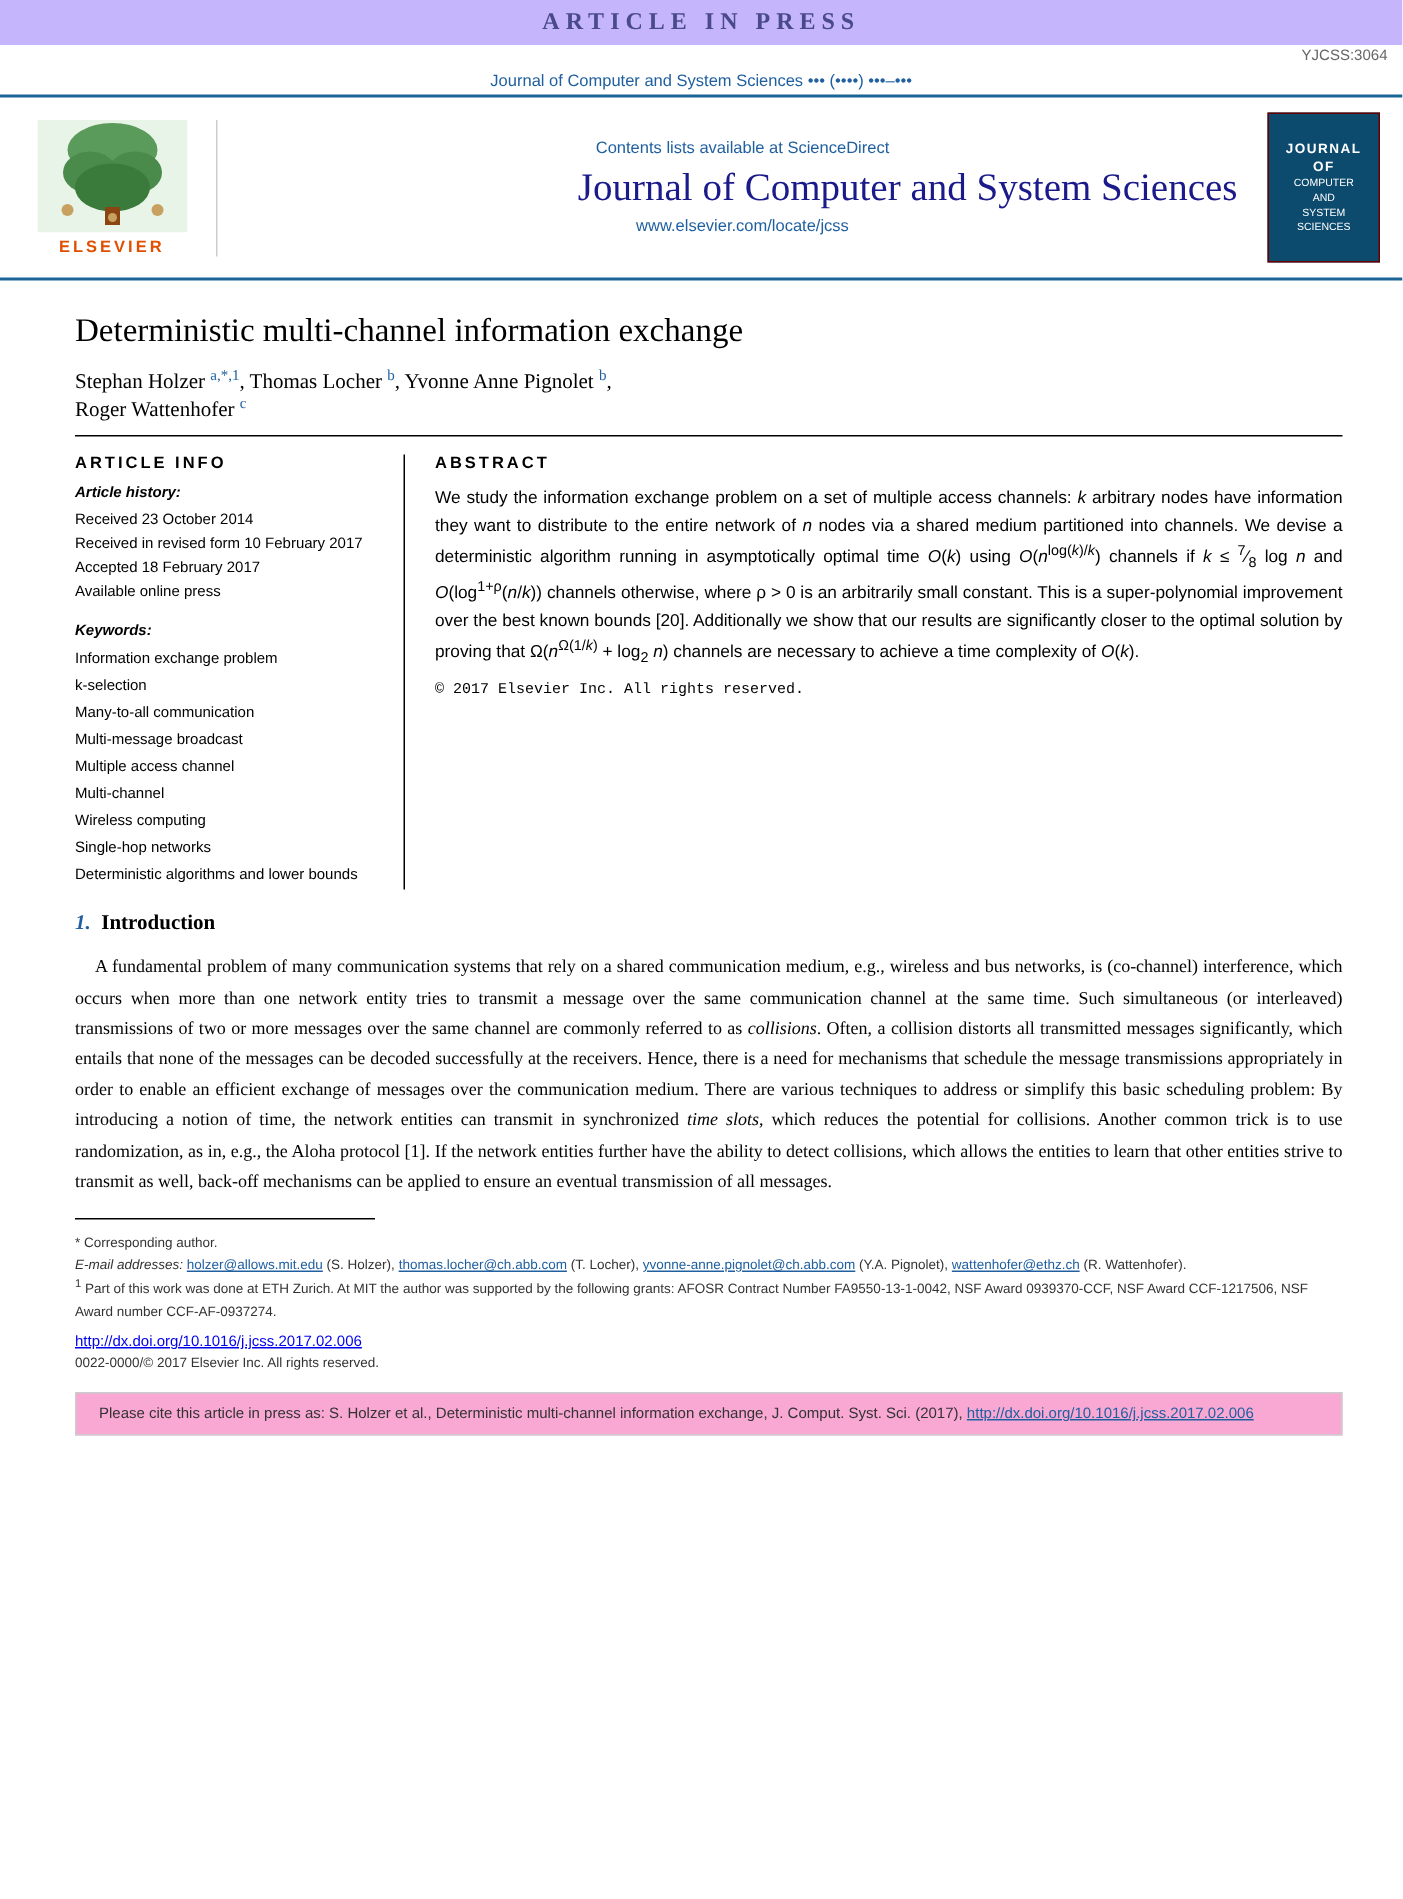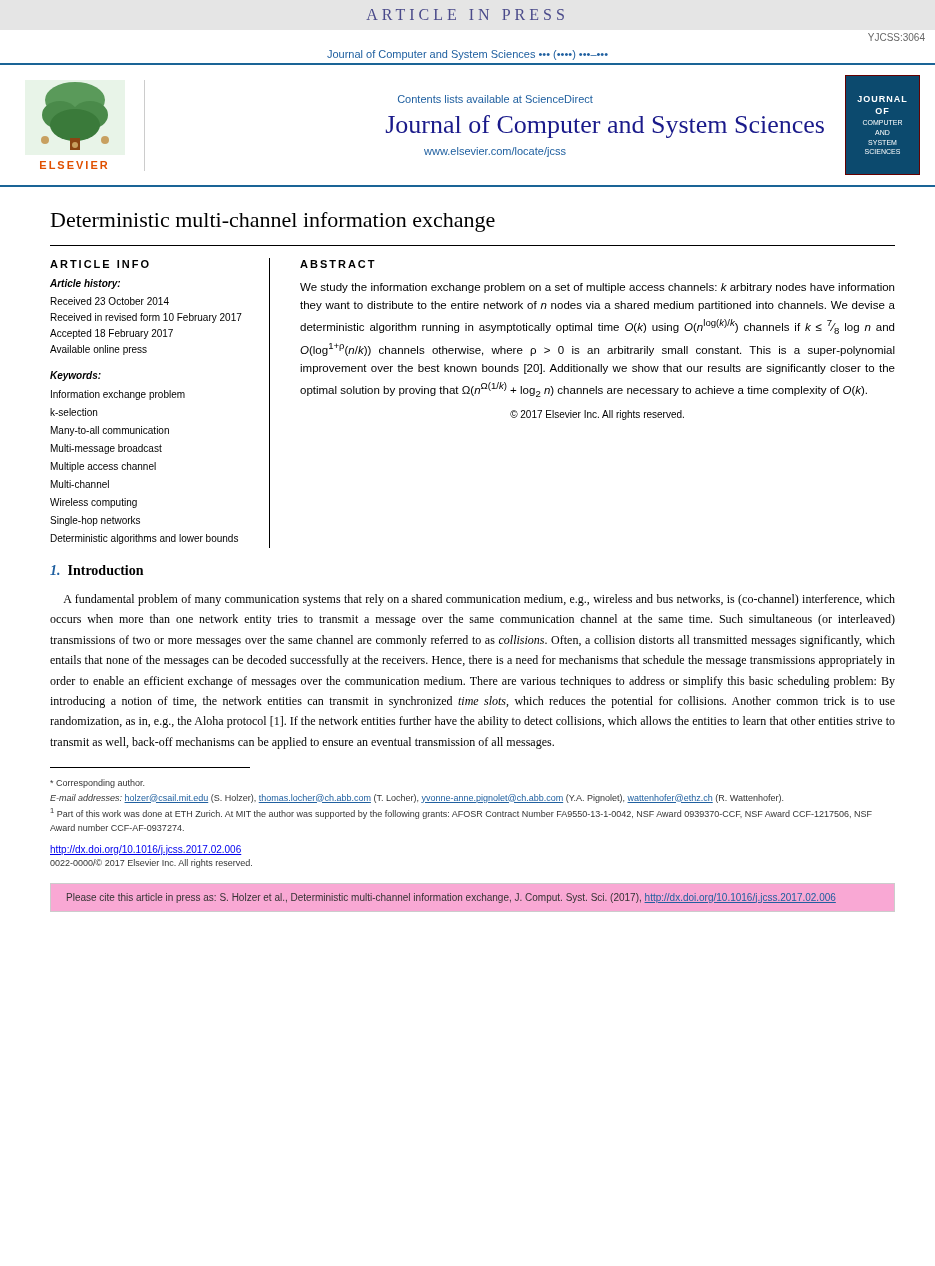--- a/index.html
+++ b/index.html
@@ -7,25 +7,25 @@
       font-family: "Times New Roman", Times, serif;
       background: #fff;
       color: #000;
       font-size: 13px;
       width: 935px;
       min-height: 1266px;
     }
 
     
     .aip-banner {
-      background: #e5e5e5;
+      background: #c4b5fd;
       text-align: center;
       padding: 6px 0;
       font-size: 16px;
-      font-weight: normal;
+      font-weight: bold;
       letter-spacing: 4px;
       color: #4a4a8a;
       text-transform: uppercase;
     }
 
     .yjcss-ref {
       text-align: right;
       font-size: 10px;
       color: #666;
       padding: 2px 10px;
@@ -128,21 +128,21 @@
       line-height: 1.6;
     }
 
     .affiliations sup {
       font-size: 9px;
     }
 
     
     .two-col {
       display: flex;
-      gap: 30px;
+      gap: 20px;
       border-top: 1px solid #000;
       padding-top: 12px;
       margin-bottom: 15px;
     }
 
     .left-col {
       width: 220px;
       min-width: 220px;
       border-right: 1px solid #000;
       padding-right: 15px;
@@ -196,23 +196,23 @@
     }
 
     .abstract-text {
       font-size: 11.5px;
       line-height: 1.6;
       text-align: justify;
       font-family: Arial, sans-serif;
     }
 
     .copyright-line {
-      text-align: center;
-      font-size: 10px;
-      font-family: Liberation Sans, sans-serif;
+      text-align: left;
+      font-size: 10px;
+      font-family: Liberation Mono, monospace;
       margin-top: 8px;
     }
 
     
     .section-heading {
       font-size: 14px;
       font-weight: bold;
       margin: 15px 0 10px 0;
       color: #000;
       font-family: "Times New Roman", Times, serif;
@@ -355,20 +355,24 @@
     <div>AND</div>
     <div>SYSTEM</div>
     <div>SCIENCES</div>
   </div>
 </div>
 
 <div class="paper-content">
 
   <h1 class="paper-title">Deterministic multi-channel information exchange</h1>
 
+  <div class="authors">
+    Stephan Holzer <sup>a,*,1</sup>, Thomas Locher <sup>b</sup>, Yvonne Anne Pignolet <sup>b</sup>,<br>
+    Roger Wattenhofer <sup>c</sup>
+  </div>
 
 
   <div class="two-col">
 
     <div class="left-col">
       <div class="col-heading">ARTICLE INFO</div>
 
       <div class="article-info-section">
         <h4>Article history:</h4>
         <p>Received 23 October 2014</p>
@@ -410,21 +414,21 @@
 
   <p class="body-text">
     &nbsp;&nbsp;&nbsp;&nbsp;A fundamental problem of many communication systems that rely on a shared communication medium, e.g., wireless and bus networks, is (co-channel) interference, which occurs when more than one network entity tries to transmit a message over the same communication channel at the same time. Such simultaneous (or interleaved) transmissions of two or more messages over the same channel are commonly referred to as <em>collisions</em>. Often, a collision distorts all transmitted messages significantly, which entails that none of the messages can be decoded successfully at the receivers. Hence, there is a need for mechanisms that schedule the message transmissions appropriately in order to enable an efficient exchange of messages over the communication medium. There are various techniques to address or simplify this basic scheduling problem: By introducing a notion of time, the network entities can transmit in synchronized <em>time slots</em>, which reduces the potential for collisions. Another common trick is to use randomization, as in, e.g., the Aloha protocol [1]. If the network entities further have the ability to detect collisions, which allows the entities to learn that other entities strive to transmit as well, back-off mechanisms can be applied to ensure an eventual transmission of all messages.
   </p>
 
   <hr class="footnote-divider">
   <div class="footnote-section">
     <p>* Corresponding author.</p>
     <p>
       <em>E-mail addresses:</em>
-      <a href="#">holzer@csail.mit.edu</a> (S. Holzer),
+      <a href="#">holzer@allows.mit.edu</a> (S. Holzer),
       <a href="#">thomas.locher@ch.abb.com</a> (T. Locher),
       <a href="#">yvonne-anne.pignolet@ch.abb.com</a> (Y.A. Pignolet),
       <a href="#">wattenhofer@ethz.ch</a> (R. Wattenhofer).
     </p>
     <p>
       <sup>1</sup> Part of this work was done at ETH Zurich. At MIT the author was supported by the following grants: AFOSR Contract Number FA9550-13-1-0042, NSF Award 0939370-CCF, NSF Award CCF-1217506, NSF Award number CCF-AF-0937274.
     </p>
   </div>
 
   <div class="doi-line">

